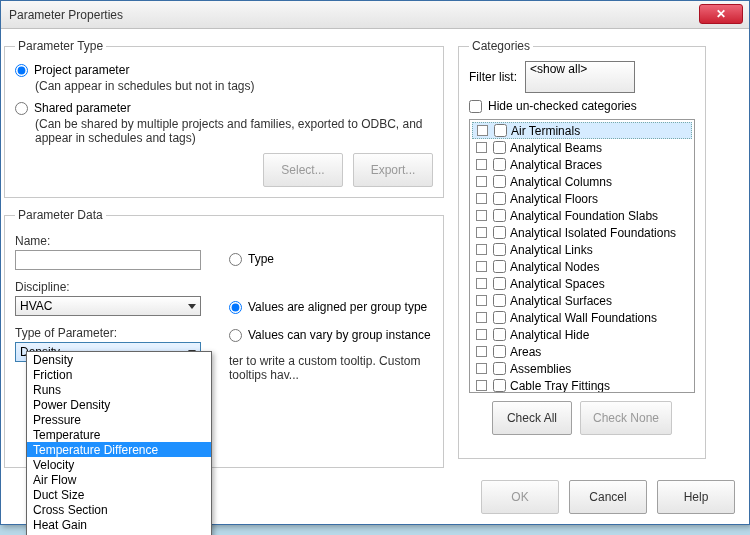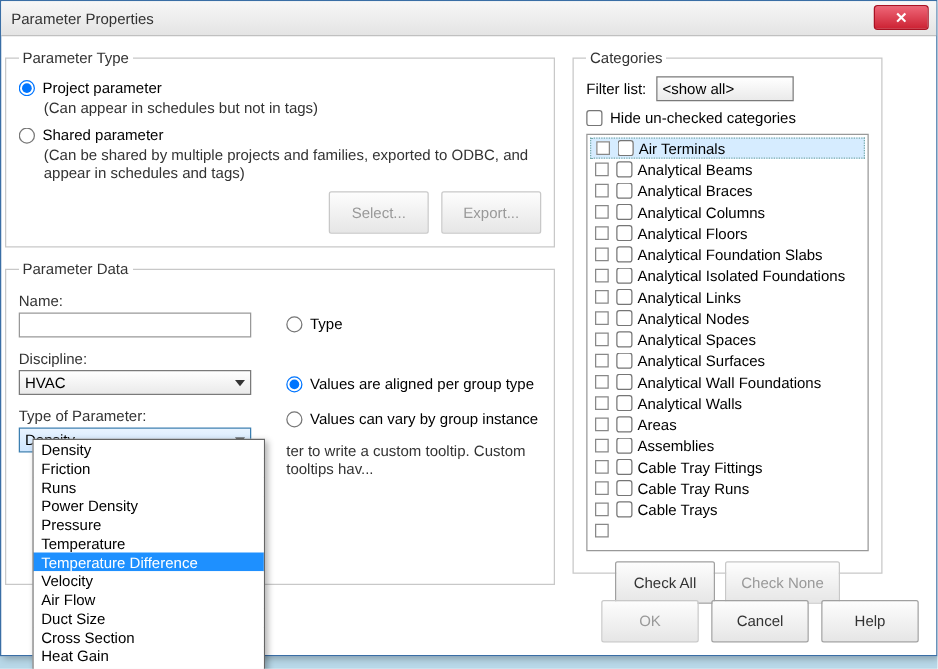--- a/index.html
+++ b/index.html
@@ -21,24 +21,24 @@
   .btnrow { display:flex; gap:10px; justify-content:flex-end; margin-top:8px; }
   .lbl { display:block; margin: 4px 0 2px; color:#333; }
   input[type=text] { width:186px; height:20px; border:1px solid #999; padding:0 4px; }
   .combo { width:186px; height:20px; border:1px solid #7a7a7a; background:linear-gradient(#fff,#eaeaea); display:flex; align-items:center; justify-content:space-between; padding:0 4px; cursor:pointer; position:relative; }
   .combo.open { background:linear-gradient(#e8f3ff,#cfe6ff); border-color:#3c7fb1; }
   .combo .arrow { width:0; height:0; border-left:4px solid transparent; border-right:4px solid transparent; border-top:5px solid #333; }
   .two-col { display:flex; gap:28px; }
   .radio-col { display:flex; flex-direction:column; gap:10px; padding-top:20px; }
   .tooltip-hint { color:#333; }
   .filterrow { display:flex; align-items:center; gap:8px; margin-bottom:6px; }
-  .filter-select { width:110px; height:20px; border:1px solid #7a7a7a; background:linear-gradient(#fff,#eaeaea); display:flex; align-items:center; justify-content:space-between; padding:0 4px; cursor:pointer; }
+  .filter-select { width:110px; height:32px; border:1px solid #7a7a7a; background:linear-gradient(#fff,#eaeaea); display:flex; align-items:flex-start; justify-content:space-between; padding:0 4px; cursor:pointer; }
   .chk-row { display:flex; align-items:center; gap:6px; margin:4px 0 6px; }
   .chk-row input { margin:0; }
-  .catlist { height:334px; border:1px solid #999; background:#fff; overflow-y:scroll; padding:2px; }
+  .catlist { height:274px; border:1px solid #999; background:#fff; overflow-y:scroll; padding:2px; }
   .cat-item { display:flex; align-items:center; gap:4px; height:17px; padding-left:4px; }
   .cat-item::before { content:""; display:inline-block; width:9px; height:9px; border:1px solid #888; margin-right:2px; background:#fff; }
   .cat-item input { margin:0; width:13px; height:13px; }
   .cat-item.sel { background:#d6ecff; border:1px dotted #7aa; }
   .bottombar { position:absolute; bottom:10px; right:14px; display:flex; gap:10px; }
   .bottombar .btn { min-width:78px; }
   .add-cat { position:absolute; left:30px; bottom:38px; color:#333; }
 
   
   .dropdown { position:absolute; left:26px; top:351px; width:186px; background:#fff; border:1px solid #666; box-shadow:2px 2px 5px rgba(0,0,0,0.3); z-index:10; }
@@ -176,21 +176,21 @@
             <div class="cat-item">
               <input type="checkbox" style="">
               <span>Analytical Surfaces</span>
             </div>
             <div class="cat-item">
               <input type="checkbox" style="">
               <span>Analytical Wall Foundations</span>
             </div>
             <div class="cat-item">
               <input type="checkbox" style="">
-              <span>Analytical Walls</span>
+              <span>Analytical Hide</span>
             </div>
             <div class="cat-item">
               <input type="checkbox" style="">
               <span>Areas</span>
             </div>
             <div class="cat-item">
               <input type="checkbox" style="">
               <span>Assemblies</span>
             </div>
             <div class="cat-item">

